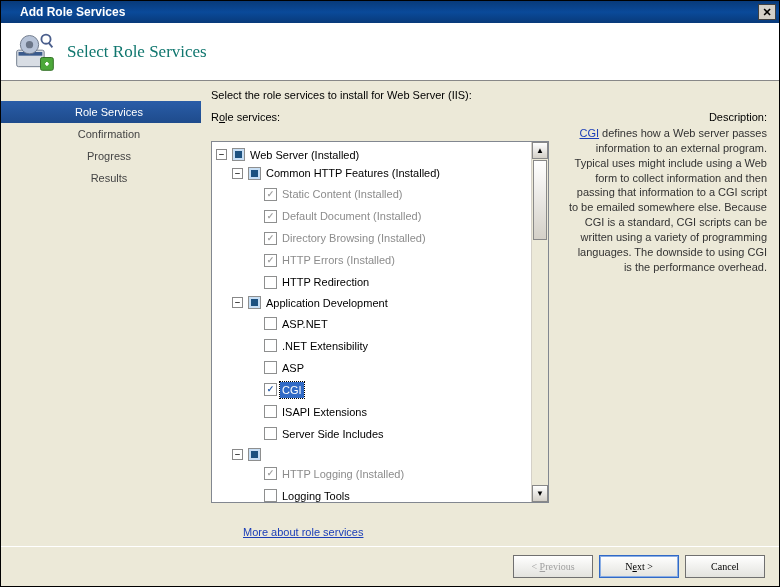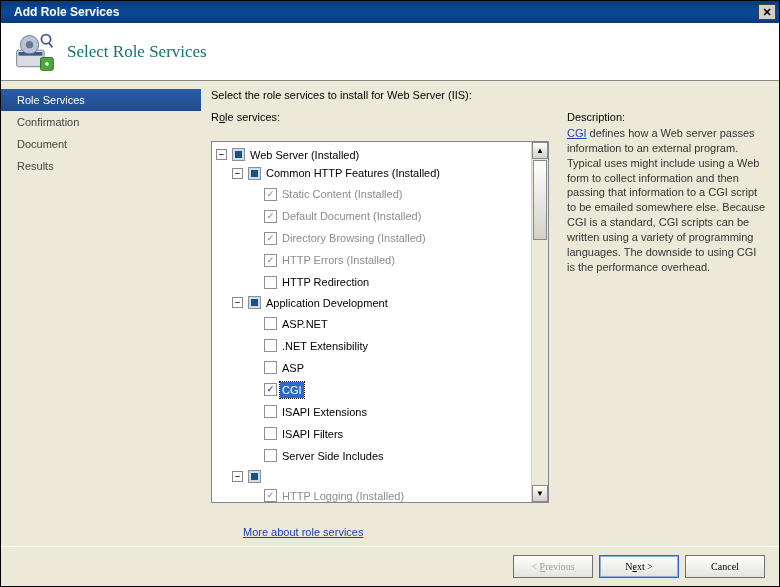--- a/index.html
+++ b/index.html
@@ -1,24 +1,24 @@
 <!DOCTYPE html>
 <html><head>
 <meta charset="utf-8">
 <style>
 * { box-sizing: border-box; margin: 0; padding: 0; }
 body { font-family: Tahoma, "Segoe UI", sans-serif; font-size: 11px; background: #ece9d8; width: 780px; height: 587px; overflow: hidden; border: 1px solid #000; }
-.titlebar { background: linear-gradient(to bottom, #083a7a 0%, #0a4a9a 50%, #083a7a 100%); color: #fff; height: 22px; display: flex; align-items: center; padding: 0 3px 0 13px; font-weight: bold; font-size: 12px; }
+.titlebar { background: linear-gradient(to bottom, #083a7a 0%, #0a4a9a 50%, #083a7a 100%); color: #fff; height: 22px; display: flex; align-items: center; padding: 0 3px 0 19px; font-weight: bold; font-size: 12px; }
 .titlebar-title { flex: 1; }
 .close-btn { width: 18px; height: 16px; background: #d4d0c8; border: 1px solid #404040; color: #000; display: flex; align-items: center; justify-content: center; font-family: Arial; font-weight: bold; font-size: 11px; cursor: pointer; }
 .header { background: #fff; height: 58px; display: flex; align-items: center; padding-left: 12px; border-bottom: 1px solid #888; }
 .header-icon { width: 44px; height: 44px; margin-right: 10px; }
 .header-title { font-size: 17px; font-family: "Segoe UI", Tahoma; color: #0f766e; }
 .body { display: flex; height: 465px; background: #ece9d8; }
-.sidebar { width: 200px; padding-top: 8px; }
+.sidebar { width: 200px; padding-top: 20px; text-align: center; }
 .side-item { padding: 5px 0 5px 16px; color: #444; }
 .side-item.active { background: linear-gradient(to bottom, #2a5da8, #1e4b8c); color: #fff; }
 .main { flex: 1; padding: 8px 12px 8px 10px; display: flex; flex-direction: column; }
 .instr { margin-bottom: 10px; }
 .row2 { display: flex; gap: 18px; flex: 1; min-height: 0; }
 .leftcol { flex: 1; display: flex; flex-direction: column; min-width: 0; gap: 15px; }
 .label-underline { margin-bottom: 3px; }
 .label-underline .u { text-decoration: underline; }
 .tree-container { border: 1px solid #828790; background: #fff; flex: 1; overflow: hidden; display: flex; position: relative; }
 .tree-scroll { overflow-y: auto; overflow-x: hidden; flex: 1; padding: 2px 2px 2px 4px; }
@@ -32,21 +32,21 @@
 .expander { width: 11px; height: 11px; border: 1px solid #888; background: #fff; display: inline-flex; align-items: center; justify-content: center; font-size: 9px; line-height: 1; color: #000; margin-right: 2px; cursor: pointer; font-family: monospace; }
 .exp-spacer { display:inline-block; width: 13px; }
 .chk { width: 13px; height: 13px; border: 1px solid #8e8f8f; background: #fff; display: inline-flex; align-items: center; justify-content: center; font-size: 9px; line-height: 1; cursor: pointer; }
 .chk.partial { background: #c8dff5; }
 .chk.partial::after { content:""; width:7px; height:7px; background:#1c5180; }
 .chk.grey-checked::after { content:"✓"; color:#a0a0a0; font-weight:bold; }
 .chk.checked-blue::after { content:"✓"; color:#2a5da8; font-weight:bold; }
 .node-label { padding: 0 2px; }
 .node-label.grey { color: #8c8c8c; }
 .node-label.selected { background: #316ac5; color: #fff; outline: 1px dotted #000; }
-.desc { width: 200px; }
+.desc { width: 200px; text-align: right; }
 .desc .hdr { margin-bottom: 3px; }
 .desc-text { color: #333; line-height: 1.35; }
 .cgi-link { color: #1a3db8; text-decoration: underline; cursor: pointer; }
 .more-link { color: #1a3db8; text-decoration: underline; margin-top: 8px; display: inline-block; cursor: pointer; padding-left: 32px; }
 .footer { height: 40px; background: #ece9d8; border-top: 1px solid #fff; display: flex; align-items: center; justify-content: flex-end; padding-right: 14px; gap: 6px; }
 .btn { min-width: 80px; height: 23px; background: linear-gradient(#fff,#e3e3de); border: 1px solid #707070; font-family: Tahoma; font-size: 10px; cursor: pointer; padding: 0 12px; }
 .btn:disabled { color: #a0a0a0; cursor: default; }
 .btn.default { border: 1px solid #3169c6; box-shadow: inset 0 0 0 1px #89ade4; }
 .u { text-decoration: underline; }
 .indent1 { padding-left: 16px; }
@@ -70,21 +70,21 @@
     <circle cx="36" cy="10" r="5" fill="none" stroke="#4a5e8c" stroke-width="2"></circle>
     <line x1="39" y1="14" x2="43" y2="19" stroke="#4a5e8c" stroke-width="2"></line>
   </svg>
   <div class="header-title">Select Role Services</div>
 </div>
 
 <div class="body">
   <div class="sidebar">
     <div class="side-item active">Role Services</div>
     <div class="side-item">Confirmation</div>
-    <div class="side-item">Document</div>
+    <div class="side-item">Progress</div>
     <div class="side-item">Results</div>
   </div>
 
   <div class="main">
     <div class="instr">Select the role services to install for Web Server (IIS):</div>
     <div class="row2">
       <div class="leftcol">
         <div class="label-underline"><span>R</span><span class="u">o</span><span>le services:</span></div>
         <div class="tree-container">
           <div class="tree-scroll tree">
@@ -158,25 +158,20 @@
                             <span class="node-label selected">CGI</span>
                           </span></li>
                       <li><span class="node">
                             <span class="exp-spacer"></span>
                             <span class="chk"></span>
                             <span class="node-label">ISAPI Extensions</span>
                           </span></li>
                       <li><span class="node">
                             <span class="exp-spacer"></span>
                             <span class="chk"></span>
-                            <span class="node-label">ISAPI Filters</span>
-                          </span></li>
-                      <li><span class="node">
-                            <span class="exp-spacer"></span>
-                            <span class="chk"></span>
                             <span class="node-label">Server Side Includes</span>
                           </span></li>
                     </ul>
                   </li>
                   <li>
                     <span class="node">
                         <span class="expander">−</span>
                         <span class="chk partial"></span>
                       </span>
                     <ul class="indent1">

